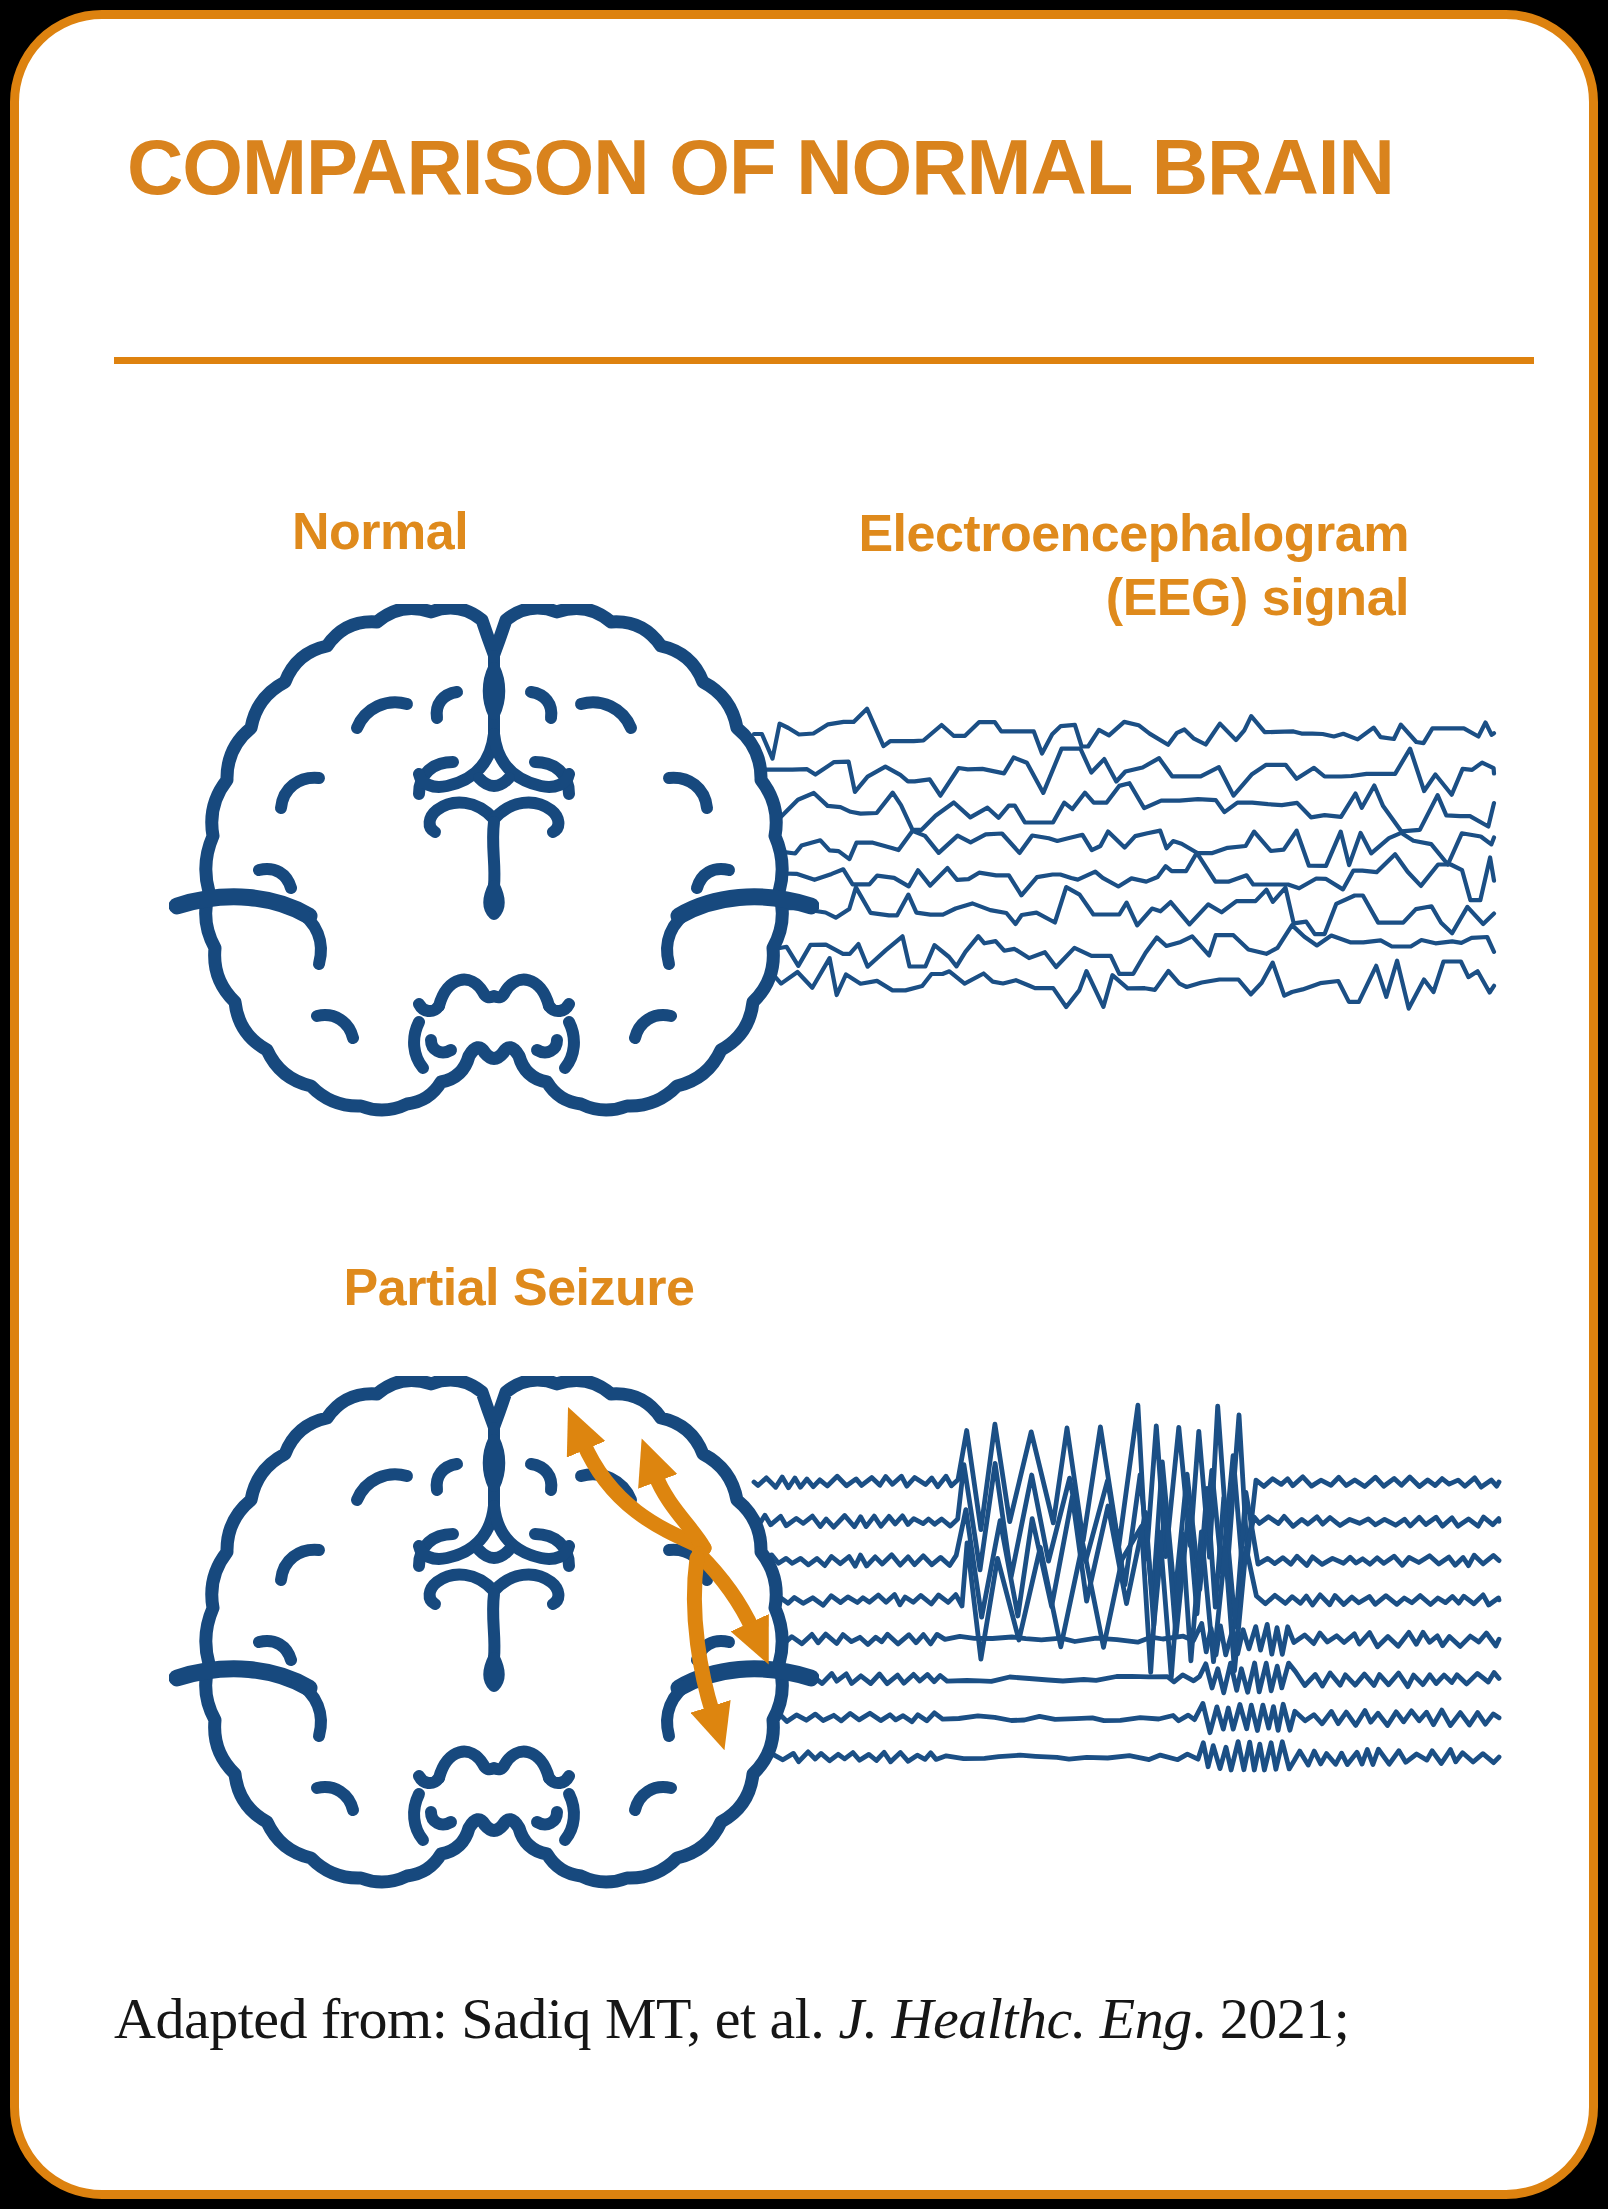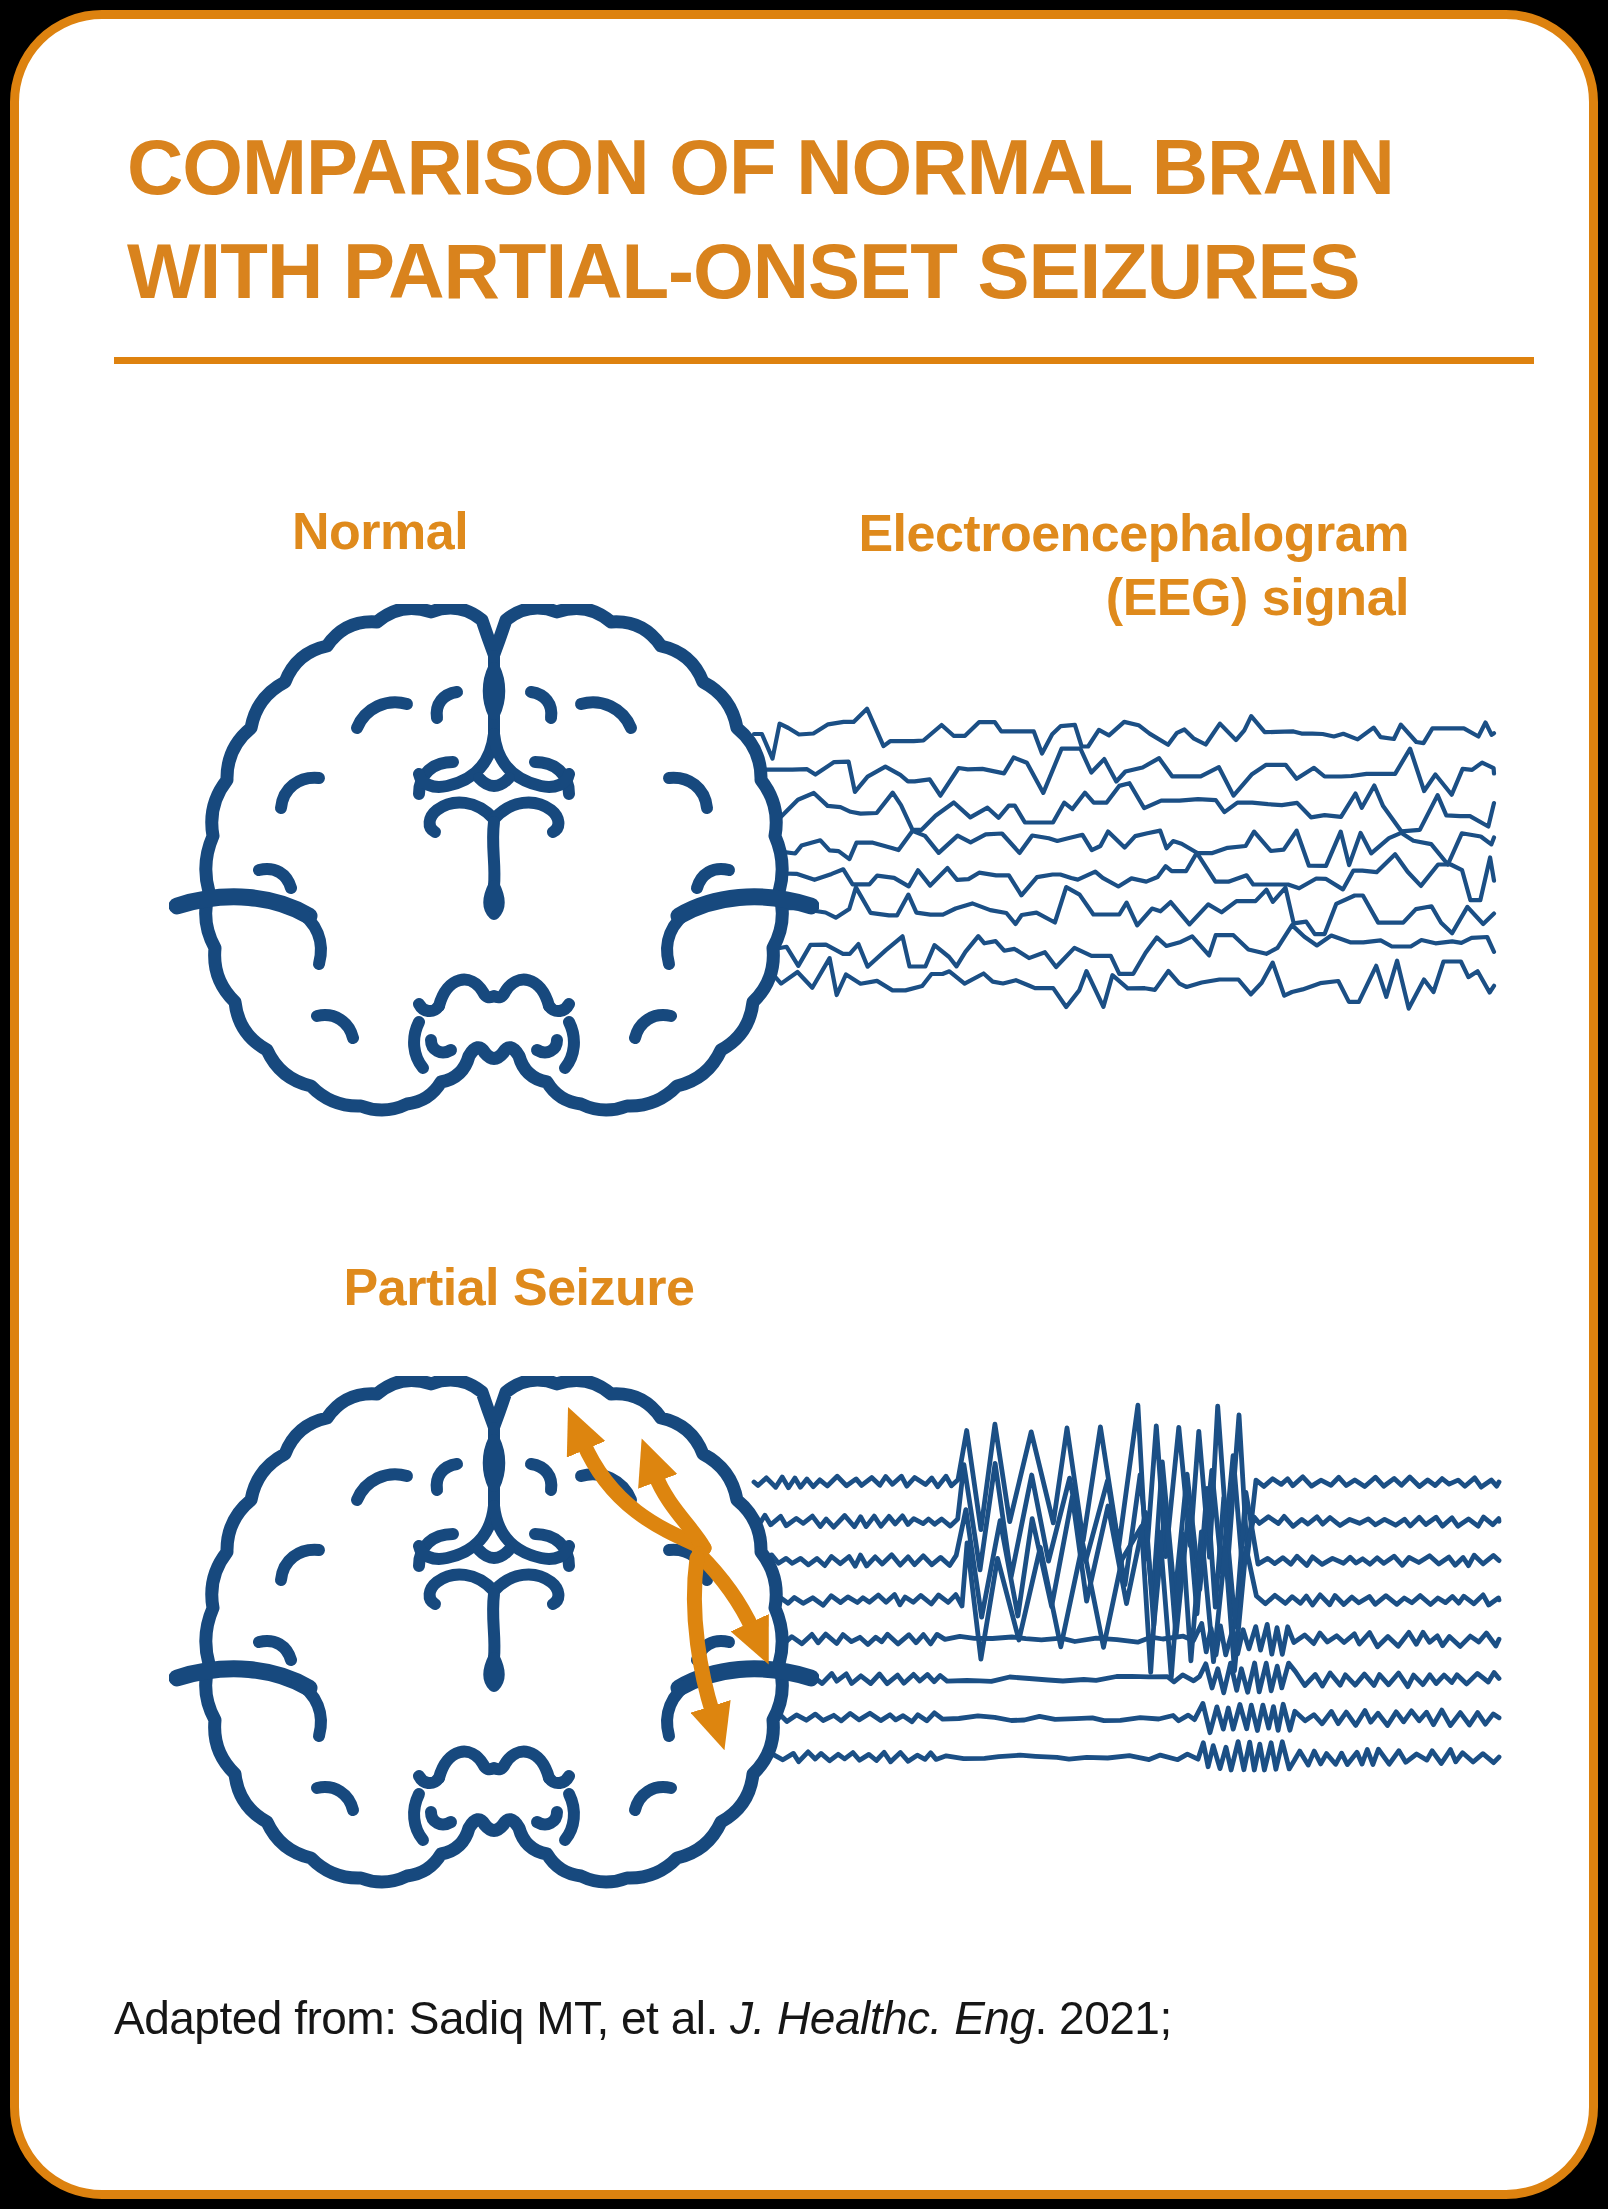--- a/index.html
+++ b/index.html
@@ -12,33 +12,32 @@
   .sec-label{position:absolute;font-size:52px;font-weight:bold;color:#DF8A1C;letter-spacing:-0.5px;}
   .lbl-normal{left:256px;top:482px;width:210px;text-align:center;}
   .lbl-eeg{left:750px;top:482px;width:640px;text-align:right;line-height:64px;}
   .lbl-seizure{left:290px;top:1238px;width:420px;text-align:center;}
   .eeg-layer{position:absolute;}
   .eeg-normal{left:690px;top:675px;}
   .eeg-seizure{left:690px;top:1378px;}
   .brain{position:absolute;left:150px;width:650px;height:525px;}
   .brain-normal{top:585px;}
   .brain-seizure{top:1357px;}
-  .citation{position:absolute;left:95px;top:1966px;width:1360px;font-size:46px;line-height:67px;
-            color:#161616;letter-spacing:-0.5px;}
+  .citation{position:absolute;left:95px;top:1966px;width:1360px;font-size:58px;line-height:67px;
+            color:#161616;letter-spacing:-0.5px;font-family:Liberation Serif, serif;}
   .citation i{font-style:italic;}
   svg{display:block;}
 </style>
 </head>
 <body>
 
 <div class="card">
 
   <div class="title">
     <div>COMPARISON OF NORMAL BRAIN</div>
-    <div>WITH PARTIAL-ONSET SEIZURES</div>
   </div>
 
   <div class="divider"></div>
 
   <div class="sec-label lbl-normal">Normal</div>
 
   <div class="sec-label lbl-eeg">
     <div>Electroencephalogram</div>
     <div>(EEG) signal</div>
   </div>

